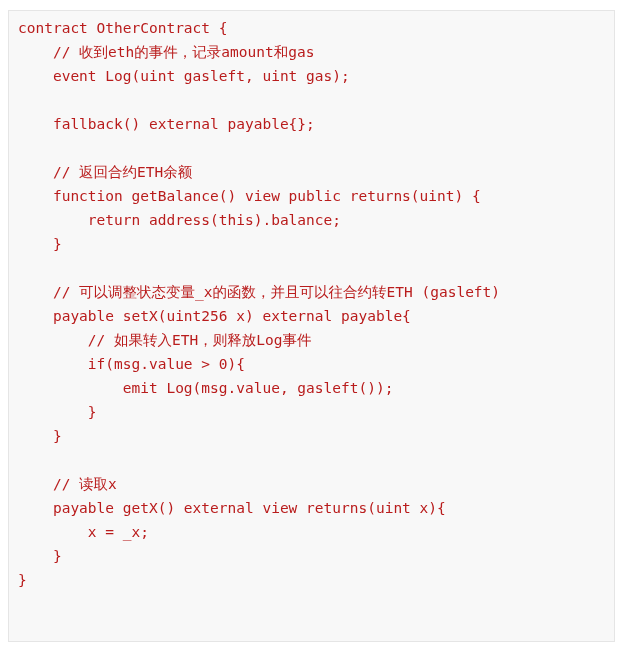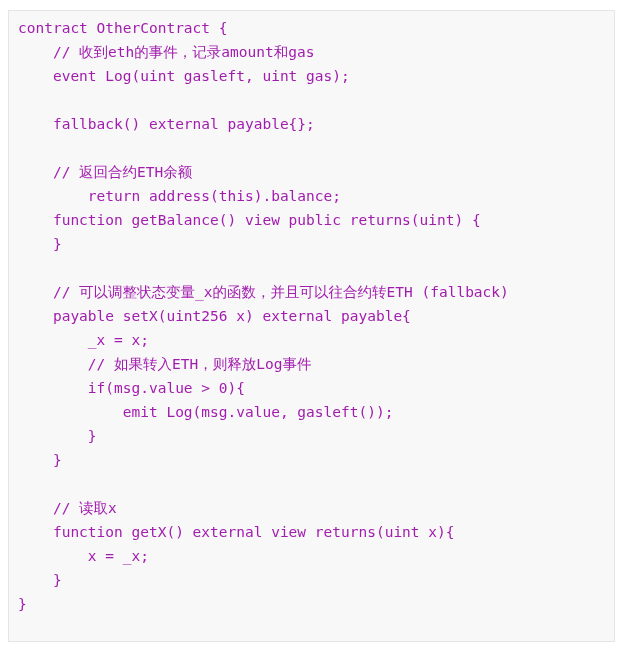--- a/index.html
+++ b/index.html
@@ -25,49 +25,48 @@
     background: #f8f8f8;
     border: 1px solid #e5e5e5;
     padding: 5px 6px 2px 9px;
     overflow: hidden;
   }
   .code-line {
     font-family: "DejaVu Sans Mono", "Liberation Mono", monospace;
     font-size: 14.5px;
     line-height: 24px;
     min-height: 24px;
-    color: #a21caf;
+    color: #b91c1c;
     white-space: pre;
     font-weight: 400;
   }
 </style>
 </head>
 <body>
 
 <div class="page">
   <div class="code-block">
     <div class="code-line">contract OtherContract {</div>
     <div class="code-line">    // 收到eth的事件，记录amount和gas</div>
     <div class="code-line">    event Log(uint gasleft, uint gas);</div>
     <div class="code-line"></div>
     <div class="code-line">    fallback() external payable{};</div>
     <div class="code-line"></div>
     <div class="code-line">    // 返回合约ETH余额</div>
+    <div class="code-line">    function getBalance() view public returns(uint) {</div>
     <div class="code-line">        return address(this).balance;</div>
-    <div class="code-line">    function getBalance() view public returns(uint) {</div>
     <div class="code-line">    }</div>
     <div class="code-line"></div>
-    <div class="code-line">    // 可以调整状态变量_x的函数，并且可以往合约转ETH (fallback)</div>
+    <div class="code-line">    // 可以调整状态变量_x的函数，并且可以往合约转ETH (gasleft)</div>
     <div class="code-line">    payable setX(uint256 x) external payable{</div>
-    <div class="code-line">        _x = x;</div>
     <div class="code-line">        // 如果转入ETH，则释放Log事件</div>
     <div class="code-line">        if(msg.value &gt; 0){</div>
     <div class="code-line">            emit Log(msg.value, gasleft());</div>
     <div class="code-line">        }</div>
     <div class="code-line">    }</div>
     <div class="code-line"></div>
     <div class="code-line">    // 读取x</div>
-    <div class="code-line">    function getX() external view returns(uint x){</div>
+    <div class="code-line">    payable getX() external view returns(uint x){</div>
     <div class="code-line">        x = _x;</div>
     <div class="code-line">    }</div>
     <div class="code-line">}</div>
   </div>
 </div>
 
 </body></html>

